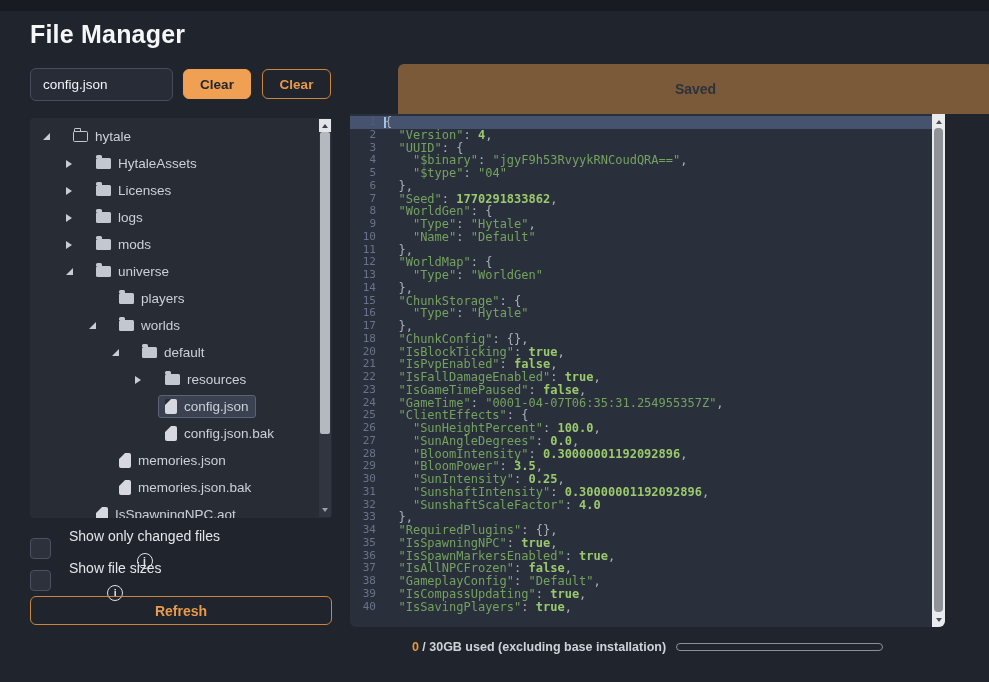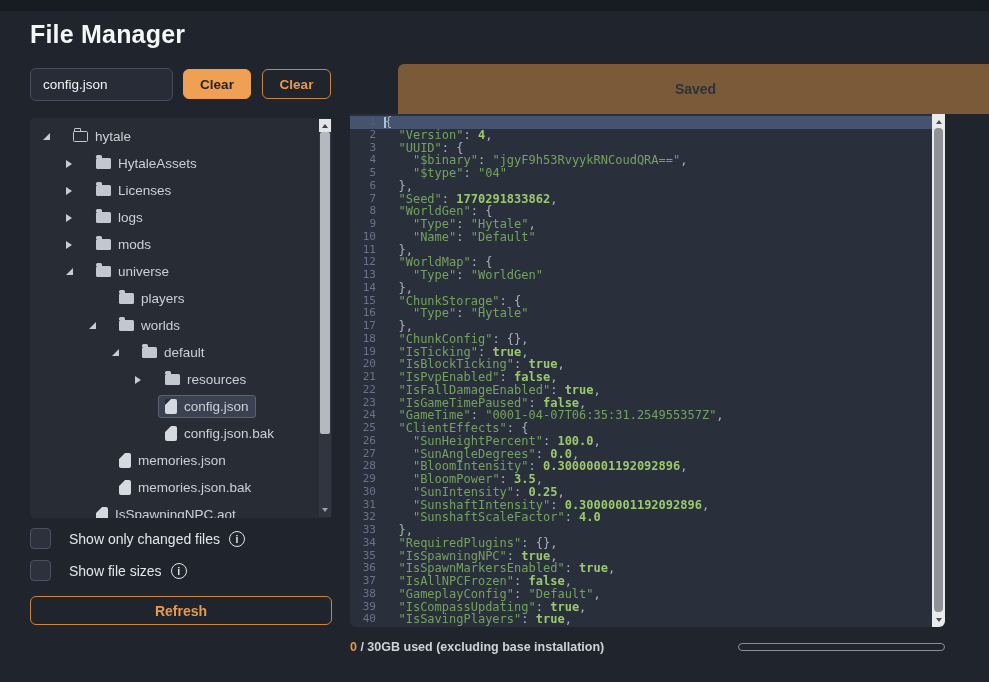--- a/index.html
+++ b/index.html
@@ -40,21 +40,21 @@
   
   #tree-scroll{position:absolute;right:1px;top:1px;bottom:1px;width:12px;background:#30353f;}
   #tree-scroll .sb-btn-top{position:absolute;left:0;top:0;width:12px;height:13px;background:#e2e4e7;display:flex;align-items:center;justify-content:center;}
   #tree-scroll .sb-btn-top i{width:0;height:0;border-left:3.5px solid transparent;border-right:3.5px solid transparent;border-bottom:4.5px solid #3a3f49;}
   #tree-scroll .sb-thumb{position:absolute;left:1px;top:13px;width:10px;height:76%;background:#b4b8bf;border-radius:2px;}
   #tree-scroll .sb-btn-bot{position:absolute;left:0;bottom:1px;width:12px;height:12px;display:flex;align-items:center;justify-content:center;}
   #tree-scroll .sb-btn-bot i{width:0;height:0;border-left:3.5px solid transparent;border-right:3.5px solid transparent;border-top:4.5px solid #9aa0a8;}
   
   .opt-row{position:absolute;left:30px;display:flex;align-items:center;gap:18px;}
   .checkbox{width:21px;height:21px;background:#2c313b;border:1px solid #4a5160;border-radius:4px;cursor:pointer;}
-  .opt-label{font-size:14px;color:#e3e6ea;display:flex;align-items:center;gap:9px;}
+  .opt-label{font-size:14px;color:#e3e6ea;display:flex;align-items:center;gap:9px;flex-direction:column;}
   .info-icon{width:16px;height:16px;border:1.4px solid #dfe3e8;border-radius:50%;display:inline-flex;align-items:center;justify-content:center;
     font-size:10.5px;font-weight:700;color:#dfe3e8;cursor:pointer;}
   #refresh-btn{position:absolute;left:30px;top:596px;width:302px;height:29px;background:transparent;color:#ea9a4c;border:1px solid #c8863f;font-size:14px;}
   
   #saved-banner{
     position:absolute;left:350px;top:64px;width:595px;height:50px;background:#7b5a3a;
     border-radius:6px 6px 0 0;display:flex;align-items:center;justify-content:center;
     font-size:14px;font-weight:700;color:#2d323c;margin-left:48px;
   }
   #editor{
@@ -72,21 +72,21 @@
   .tok-punc{color:#a9b2bd;}
   .cursor{display:inline-block;width:2px;height:11px;background:#9fc3e0;vertical-align:-1.5px;margin-right:-1px;}
   
   #ed-scroll{position:absolute;right:0;top:0;bottom:0;width:13px;background:#e9ebed;}
   #ed-scroll .sb-btn-top{position:absolute;left:0;top:2px;width:13px;height:11px;display:flex;align-items:center;justify-content:center;}
   #ed-scroll .sb-btn-top i{width:0;height:0;border-left:3.5px solid transparent;border-right:3.5px solid transparent;border-bottom:4.5px solid #4a4e55;}
   #ed-scroll .sb-thumb{position:absolute;left:2px;top:14px;width:9px;bottom:15px;background:#8f9398;border-radius:4px;}
   #ed-scroll .sb-btn-bot{position:absolute;left:0;bottom:2px;width:13px;height:11px;display:flex;align-items:center;justify-content:center;}
   #ed-scroll .sb-btn-bot i{width:0;height:0;border-left:3.5px solid transparent;border-right:3.5px solid transparent;border-top:4.5px solid #4a4e55;}
   
-  #storage-row{position:absolute;left:350px;top:640px;width:595px;display:flex;align-items:center;justify-content:space-between;gap:10px;}
+  #storage-row{position:absolute;left:350px;top:640px;width:595px;display:flex;align-items:center;justify-content:center;gap:10px;}
   #storage-text{font-size:12.5px;font-weight:600;color:#ced3d9;}
   #storage-used{color:#e8963f;}
   #storage-pill{width:207px;height:8px;border:1px solid #8a9099;border-radius:99px;background:transparent;position:relative;overflow:hidden;}
   #storage-fill{position:absolute;left:0;top:0;bottom:0;background:#e8963f;border-radius:99px;}
 </style>
 </head>
 <body>
 
 <div id="stage">
   <div id="top-strip"></div>
@@ -268,21 +268,20 @@
         <div class="code-line"><span class="ln">9</span><span class="code">    <span class="tok-str">"Type"</span><span class="tok-punc">:</span> <span class="tok-str">"Hytale"</span><span class="tok-punc">,</span></span></div>
         <div class="code-line"><span class="ln">10</span><span class="code">    <span class="tok-str">"Name"</span><span class="tok-punc">:</span> <span class="tok-str">"Default"</span></span></div>
         <div class="code-line"><span class="ln">11</span><span class="code">  <span class="tok-punc">}</span><span class="tok-punc">,</span></span></div>
         <div class="code-line"><span class="ln">12</span><span class="code">  <span class="tok-str">"WorldMap"</span><span class="tok-punc">:</span> <span class="tok-punc">{</span></span></div>
         <div class="code-line"><span class="ln">13</span><span class="code">    <span class="tok-str">"Type"</span><span class="tok-punc">:</span> <span class="tok-str">"WorldGen"</span></span></div>
         <div class="code-line"><span class="ln">14</span><span class="code">  <span class="tok-punc">}</span><span class="tok-punc">,</span></span></div>
         <div class="code-line"><span class="ln">15</span><span class="code">  <span class="tok-str">"ChunkStorage"</span><span class="tok-punc">:</span> <span class="tok-punc">{</span></span></div>
         <div class="code-line"><span class="ln">16</span><span class="code">    <span class="tok-str">"Type"</span><span class="tok-punc">:</span> <span class="tok-str">"Hytale"</span></span></div>
         <div class="code-line"><span class="ln">17</span><span class="code">  <span class="tok-punc">}</span><span class="tok-punc">,</span></span></div>
         <div class="code-line"><span class="ln">18</span><span class="code">  <span class="tok-str">"ChunkConfig"</span><span class="tok-punc">:</span> <span class="tok-punc">{</span><span class="tok-punc">}</span><span class="tok-punc">,</span></span></div>
-        <div class="code-line"><span class="ln">19</span><span class="code">  <span class="tok-str">"IsTicking"</span><span class="tok-punc">:</span> <span class="tok-val">true</span><span class="tok-punc">,</span></span></div>
         <div class="code-line"><span class="ln">20</span><span class="code">  <span class="tok-str">"IsBlockTicking"</span><span class="tok-punc">:</span> <span class="tok-val">true</span><span class="tok-punc">,</span></span></div>
         <div class="code-line"><span class="ln">21</span><span class="code">  <span class="tok-str">"IsPvpEnabled"</span><span class="tok-punc">:</span> <span class="tok-val">false</span><span class="tok-punc">,</span></span></div>
         <div class="code-line"><span class="ln">22</span><span class="code">  <span class="tok-str">"IsFallDamageEnabled"</span><span class="tok-punc">:</span> <span class="tok-val">true</span><span class="tok-punc">,</span></span></div>
         <div class="code-line"><span class="ln">23</span><span class="code">  <span class="tok-str">"IsGameTimePaused"</span><span class="tok-punc">:</span> <span class="tok-val">false</span><span class="tok-punc">,</span></span></div>
         <div class="code-line"><span class="ln">24</span><span class="code">  <span class="tok-str">"GameTime"</span><span class="tok-punc">:</span> <span class="tok-str">"0001-04-07T06:35:31.254955357Z"</span><span class="tok-punc">,</span></span></div>
         <div class="code-line"><span class="ln">25</span><span class="code">  <span class="tok-str">"ClientEffects"</span><span class="tok-punc">:</span> <span class="tok-punc">{</span></span></div>
         <div class="code-line"><span class="ln">26</span><span class="code">    <span class="tok-str">"SunHeightPercent"</span><span class="tok-punc">:</span> <span class="tok-val">100.0</span><span class="tok-punc">,</span></span></div>
         <div class="code-line"><span class="ln">27</span><span class="code">    <span class="tok-str">"SunAngleDegrees"</span><span class="tok-punc">:</span> <span class="tok-val">0.0</span><span class="tok-punc">,</span></span></div>
         <div class="code-line"><span class="ln">28</span><span class="code">    <span class="tok-str">"BloomIntensity"</span><span class="tok-punc">:</span> <span class="tok-val">0.30000001192092896</span><span class="tok-punc">,</span></span></div>
         <div class="code-line"><span class="ln">29</span><span class="code">    <span class="tok-str">"BloomPower"</span><span class="tok-punc">:</span> <span class="tok-val">3.5</span><span class="tok-punc">,</span></span></div>

